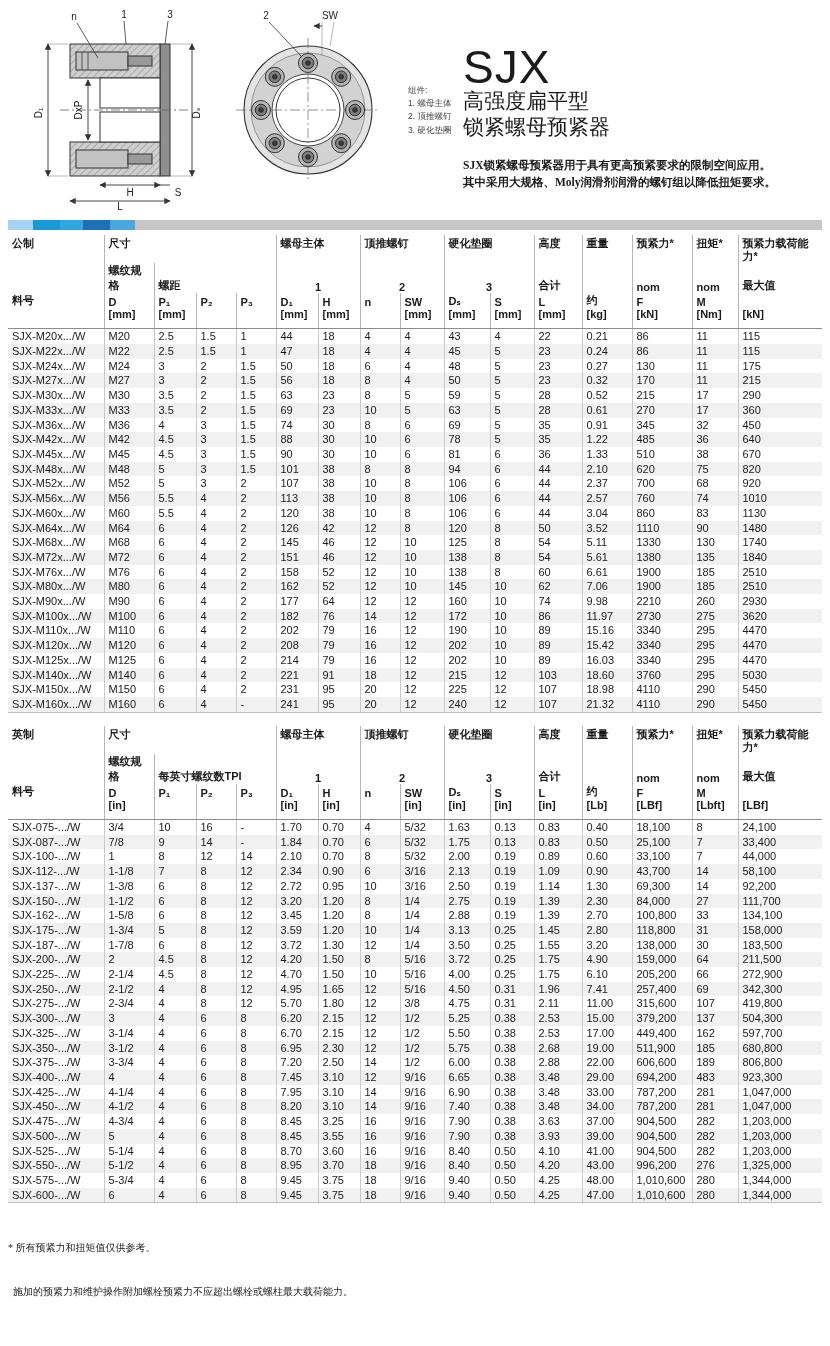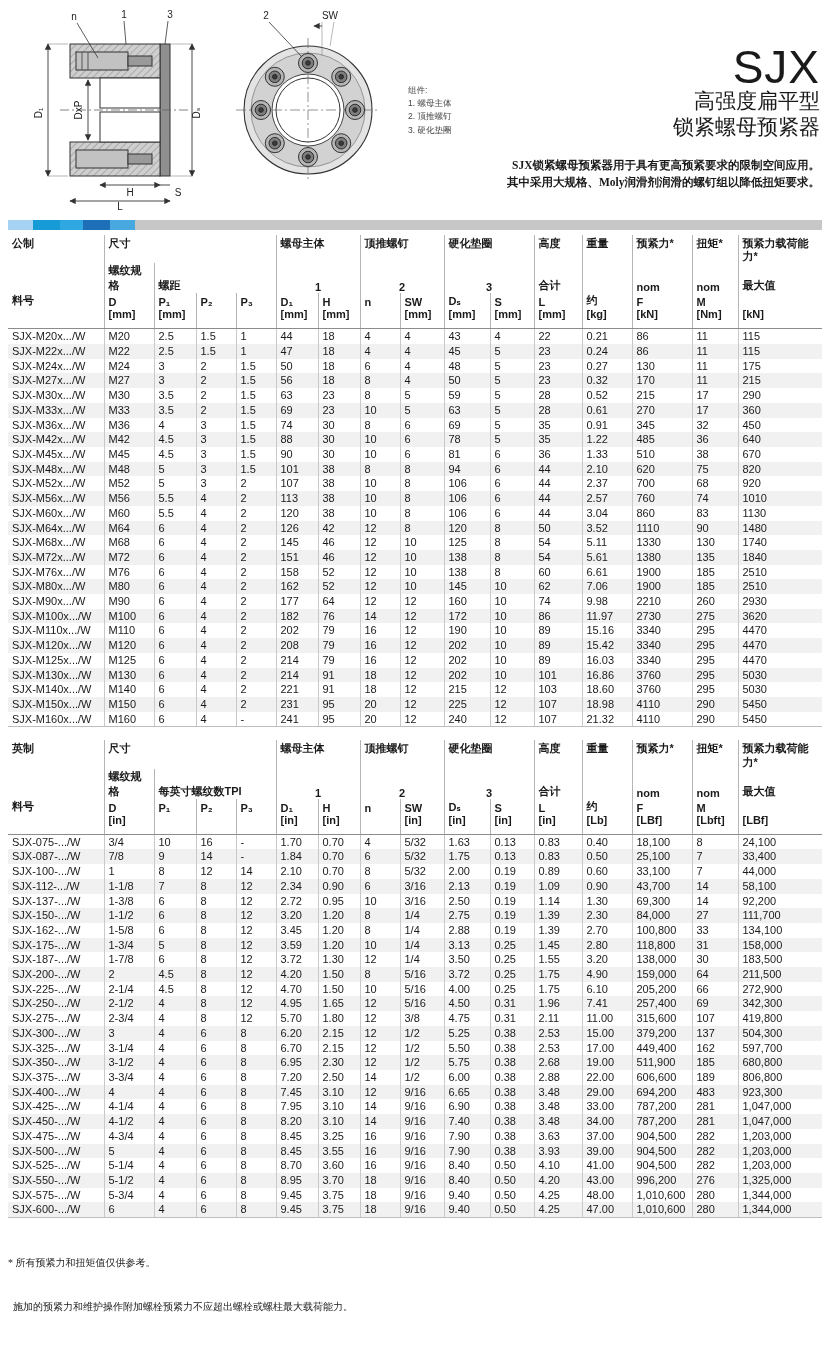--- a/index.html
+++ b/index.html
@@ -7,21 +7,21 @@
   body {
     width:830px; height:1346px; background:#fff; overflow:hidden;
     font-family:"Liberation Sans","DejaVu Sans",sans-serif; color:#1a1a1a;
   }
   .page { position:relative; width:830px; height:1346px; padding:6px 8px 0 8px; }
 
   
   .top { display:flex; height:212px; }
   .drawings { width:455px; display:flex; }
   .legend { font-size:8.5px; color:#444; line-height:1.55; margin-top:78px; white-space:nowrap; }
-  .titleblock { flex:1; text-align:right; padding-top:38px; padding-right:2px; }
+  .titleblock { flex:1; text-align:left; padding-top:38px; padding-right:2px; }
   .product-name { font-size:46px; line-height:1; font-weight:400; letter-spacing:1px; }
   .subtitle { font-size:21px; line-height:1.25; font-weight:400;font-family:Liberation Mono, monospace; }
   .desc { font-size:11.5px; font-weight:bold; line-height:1.55; margin-top:14px;
           font-family:"Liberation Serif","DejaVu Serif",serif; }
 
   
   .accent-bar { display:flex; height:10px; width:814px; margin-top:2px; }
   .accent-bar .seg { height:100%; }
   .accent-bar .rest { flex:1; height:100%; }
 
@@ -690,38 +690,20 @@
           <td>12</td>
           <td>202</td>
           <td>10</td>
           <td>89</td>
           <td>16.03</td>
           <td>3340</td>
           <td>295</td>
           <td>4470</td>
         </tr>
         <tr>
-          <td>SJX-M130x.../W</td>
-          <td>M130</td>
-          <td>6</td>
-          <td>4</td>
-          <td>2</td>
-          <td>214</td>
-          <td>91</td>
-          <td>18</td>
-          <td>12</td>
-          <td>202</td>
-          <td>10</td>
-          <td>101</td>
-          <td>16.86</td>
-          <td>3760</td>
-          <td>295</td>
-          <td>5030</td>
-        </tr>
-        <tr>
           <td>SJX-M140x.../W</td>
           <td>M140</td>
           <td>6</td>
           <td>4</td>
           <td>2</td>
           <td>221</td>
           <td>91</td>
           <td>18</td>
           <td>12</td>
           <td>215</td>

